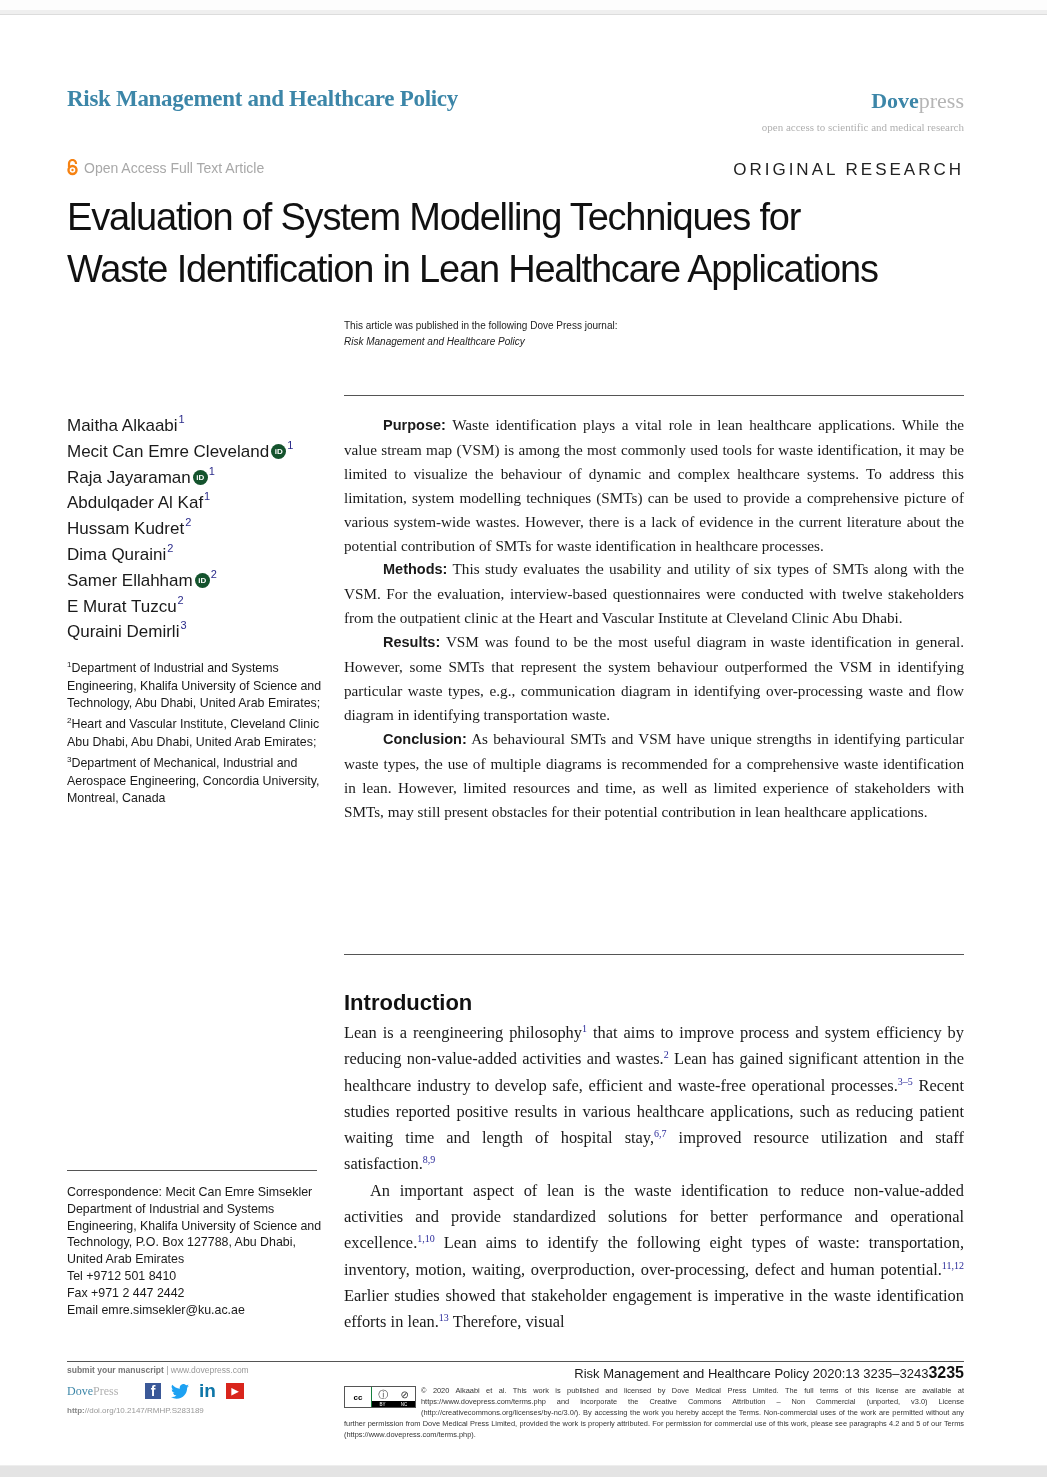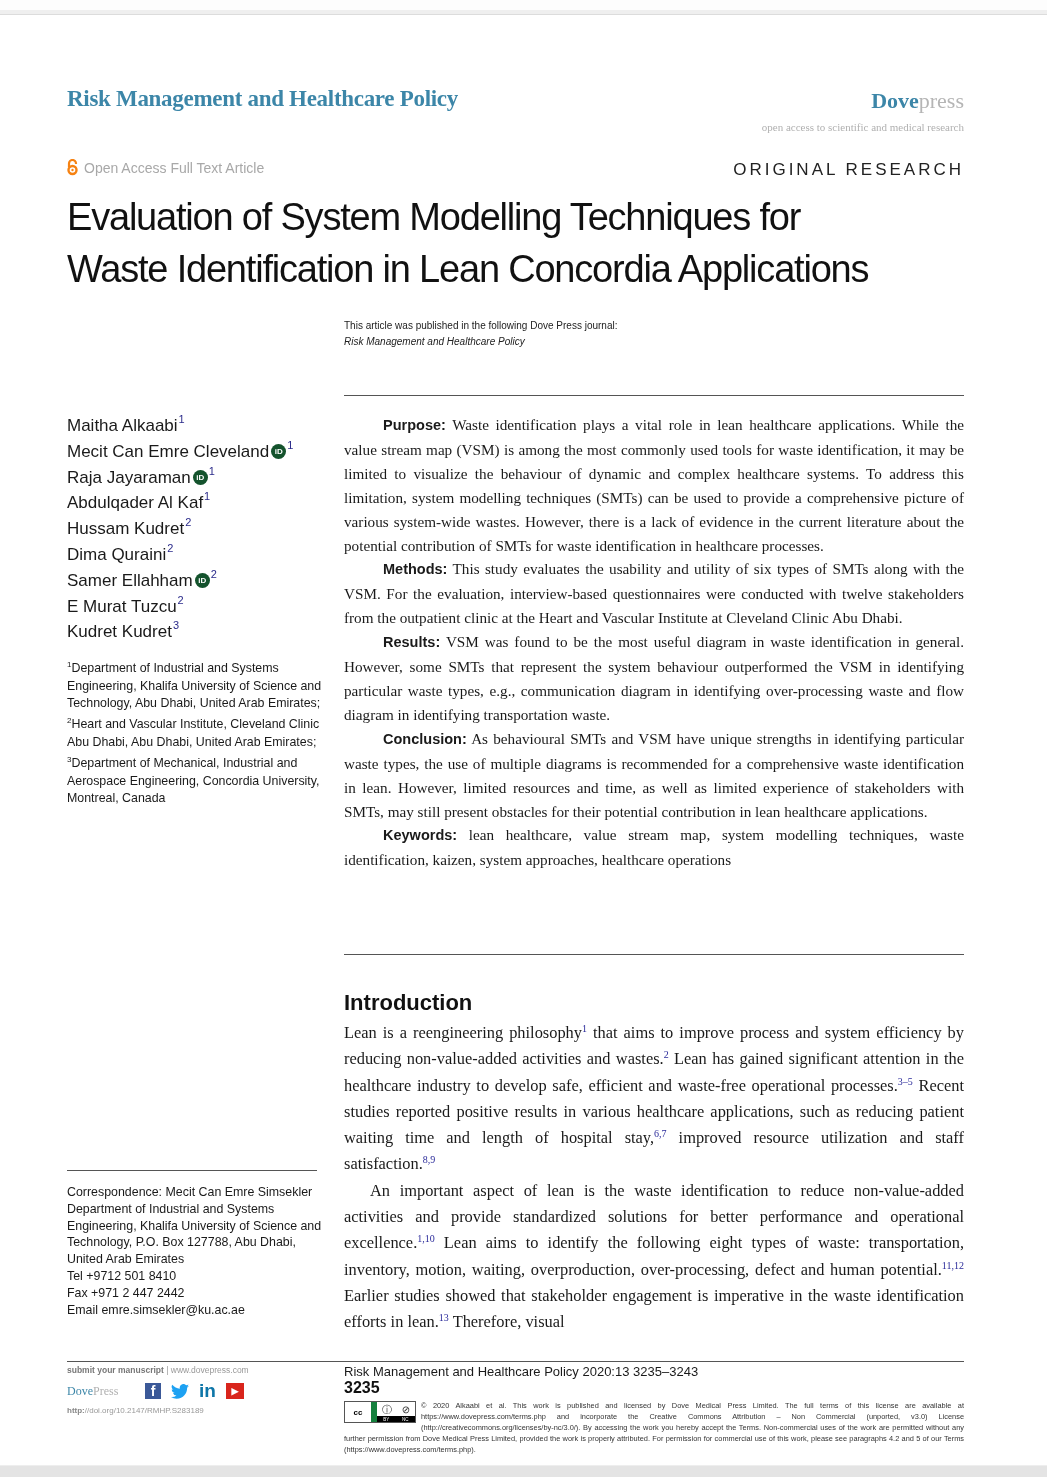--- a/index.html
+++ b/index.html
@@ -57,26 +57,26 @@
   .dovepress-small span { color: #b0b0b0; }
   .soc { display: inline-flex; align-items: center; justify-content: center; margin-right: 10px; font-weight: bold; }
   .fb { width: 16px; height: 16px; background: #3b5998; color: #fff; font-size: 14px; }
   .tw { color: #1da1f2; font-size: 17px; }
   .li { color: #0e76a8; font-size: 19px; font-family: "Liberation Sans", sans-serif; }
   .yt { width: 18px; height: 16px; background: #d9251c; color: #fff; font-size: 9px; }
   .doi { font-size: 8px; color: #999; margin-top: 4px; }
   .doi b { color: #888; }
 
   .footer-right { position: absolute; left: 344px; top: 1364px; width: 620px; }
-  .citation-row { display: flex; justify-content: flex-end; align-items: baseline; flex-direction: column; }
+  .citation-row { display: flex; justify-content: flex-end; align-items: baseline; }
   .citation { font-size: 13px; color: #1a1a1a; }
   .page-num { font-size: 16px; font-weight: bold; color: #111; }
   .license { font-size: 7.4px; line-height: 11px; color: #333; margin-top: 3px; text-align: justify; font-family: "Liberation Sans Narrow", "Liberation Sans", sans-serif; }
   .cc-badge { float: left; width: 70px; height: 20px; margin: 1px 5px 0 0; display: flex; border: 1px solid #555; background: #abb1aa; }
-  .cc-badge .cc { width: 26px; background: #fff; border-right: 6px solid #15803d; display: flex; align-items: center; justify-content: center; font-size: 8px; font-weight: bold; color: #000; }
+  .cc-badge .cc { width: 26px; background: #fff; border-right: 1px solid #15803d; display: flex; align-items: center; justify-content: center; font-size: 8px; font-weight: bold; color: #000; }
   .cc-badge .by { flex: 1; display: flex; flex-direction: column; background: #fff; }
   .cc-badge .by .top { flex: 1; display: flex; justify-content: space-around; align-items: center; font-size: 10px; }
   .cc-badge .by .bot { height: 6px; background: #000; color: #fff; font-size: 4.5px; display: flex; justify-content: space-around; align-items: center; }
 </style>
 </head>
 <body>
 
 <div class="topband"></div>
 <div class="topband2"></div>
 
@@ -89,21 +89,21 @@
     <circle cx="5.5" cy="11" r="4" fill="none" stroke="#f68212" stroke-width="2.4"></circle>
     <path d="M2 8 V4.5 A3.5 3.5 0 0 1 9 4.5 V5" fill="none" stroke="#f68212" stroke-width="2.2"></path>
     <circle cx="5.5" cy="11" r="1.2" fill="#f68212"></circle>
   </svg>
   <span class="oa-text">Open Access Full Text Article</span>
 </div>
 <div class="article-type">ORIGINAL RESEARCH</div>
 
 <div class="title">
   <div>Evaluation of System Modelling Techniques for</div>
-  <div>Waste Identification in Lean Concordia Applications</div>
+  <div>Waste Identification in Lean Healthcare Applications</div>
 </div>
 
 <div class="pub-note">
   <div>This article was published in the following Dove Press journal:</div>
   <div><i>Risk Management and Healthcare Policy</i></div>
 </div>
 
 <div class="hr" style="left:344px; top:395px; width:620px;"></div>
 
 <div class="authors" id="authors">
@@ -136,35 +136,34 @@
     <div class="author">
       <span>Samer Ellahham</span>
       <span class="orcid">iD</span>
       <sup>2</sup>
     </div>
     <div class="author">
       <span>E Murat Tuzcu</span>
       <sup>2</sup>
     </div>
     <div class="author">
-      <span>Kudret Kudret</span>
+      <span>Quraini Demirli</span>
       <sup>3</sup>
     </div>
   </div>
 
 <div class="affil">
   <sup>1</sup><span>Department of Industrial and Systems Engineering, Khalifa University of Science and Technology, Abu Dhabi, United Arab Emirates; </span><sup>2</sup><span>Heart and Vascular Institute, Cleveland Clinic Abu Dhabi, Abu Dhabi, United Arab Emirates; </span><sup>3</sup><span>Department of Mechanical, Industrial and Aerospace Engineering, Concordia University, Montreal, Canada</span>
 </div>
 
 <div class="abstract">
   <p><b>Purpose:</b><span> Waste identification plays a vital role in lean healthcare applications. While the value stream map (VSM) is among the most commonly used tools for waste identification, it may be limited to visualize the behaviour of dynamic and complex healthcare systems. To address this limitation, system modelling techniques (SMTs) can be used to provide a comprehensive picture of various system-wide wastes. However, there is a lack of evidence in the current literature about the potential contribution of SMTs for waste identification in healthcare processes.</span></p>
   <p><b>Methods:</b><span> This study evaluates the usability and utility of six types of SMTs along with the VSM. For the evaluation, interview-based questionnaires were conducted with twelve stakeholders from the outpatient clinic at the Heart and Vascular Institute at Cleveland Clinic Abu Dhabi.</span></p>
   <p><b>Results:</b><span> VSM was found to be the most useful diagram in waste identification in general. However, some SMTs that represent the system behaviour outperformed the VSM in identifying particular waste types, e.g., communication diagram in identifying over-processing waste and flow diagram in identifying transportation waste.</span></p>
   <p><b>Conclusion:</b><span> As behavioural SMTs and VSM have unique strengths in identifying particular waste types, the use of multiple diagrams is recommended for a comprehensive waste identification in lean. However, limited resources and time, as well as limited experience of stakeholders with SMTs, may still present obstacles for their potential contribution in lean healthcare applications.</span></p>
-  <p><b>Keywords:</b><span> lean healthcare, value stream map, system modelling techniques, waste identification, kaizen, system approaches, healthcare operations</span></p>
 </div>
 
 <div class="hr" style="left:344px; top:954px; width:620px;"></div>
 
 <div class="intro-head">Introduction</div>
 <div class="intro">
   <p id="intro-p1"><span>Lean is a reengineering philosophy</span><sup>1</sup><span> that aims to improve process and system efficiency by reducing non-value-added activities and wastes.</span><sup>2</sup><span> Lean has gained significant attention in the healthcare industry to develop safe, efficient and waste-free operational processes.</span><sup>3–5</sup><span> Recent studies reported positive results in various healthcare applications, such as reducing patient waiting time and length of hospital stay,</span><sup>6,7</sup><span> improved resource utilization and staff satisfaction.</span><sup>8,9</sup></p>
   <p id="intro-p2" class="indent"><span>An important aspect of lean is the waste identification to reduce non-value-added activities and provide standardized solutions for better performance and operational excellence.</span><sup>1,10</sup><span> Lean aims to identify the following eight types of waste: transportation, inventory, motion, waiting, overproduction, over-processing, defect and human potential.</span><sup>11,12</sup><span> Earlier studies showed that stakeholder engagement is imperative in the waste identification efforts in lean.</span><sup>13</sup><span> Therefore, visual</span></p>
 </div>
 

